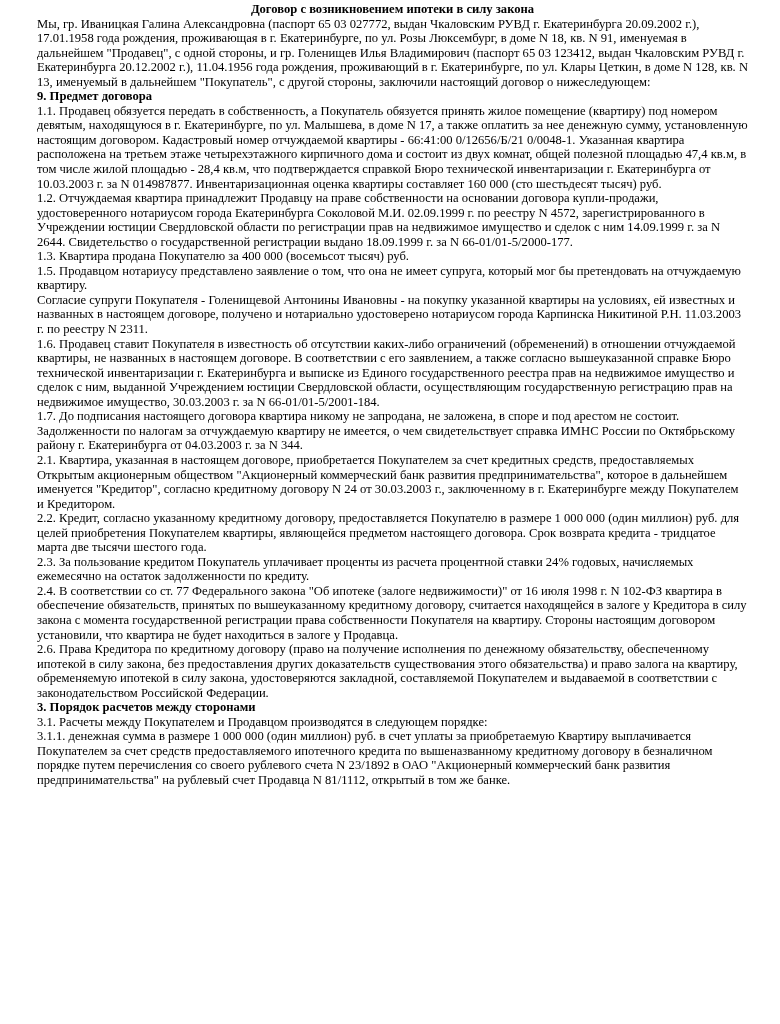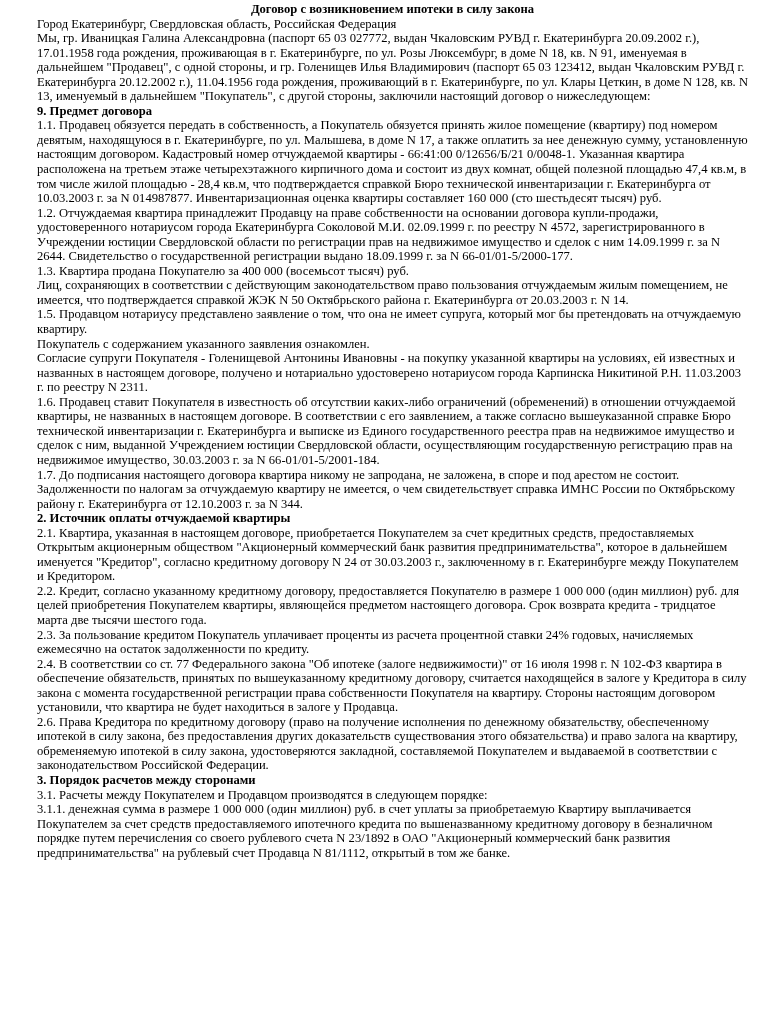--- a/index.html
+++ b/index.html
@@ -33,35 +33,31 @@
   }
   .section-heading {
     font-weight: bold;
   }
 </style>
 </head>
 <body>
 
 <div class="page">
   <p class="doc-title">Договор с возникновением ипотеки в силу закона</p>
-  <p>Город Екатеринбург, Свердловская область, Российская Федерация</p>
   <p>Мы, гр. Иваницкая Галина Александровна (паспорт 65 03 027772, выдан Чкаловским РУВД г. Екатеринбурга 20.09.2002 г.), 17.01.1958 года рождения, проживающая в г. Екатеринбурге, по ул. Розы Люксембург, в доме N 18, кв. N 91, именуемая в дальнейшем "Продавец", с одной стороны, и гр. Голенищев Илья Владимирович (паспорт 65 03 123412, выдан Чкаловским РУВД г. Екатеринбурга 20.12.2002 г.), 11.04.1956 года рождения, проживающий в г. Екатеринбурге, по ул. Клары Цеткин, в доме N 128, кв. N 13, именуемый в дальнейшем "Покупатель", с другой стороны, заключили настоящий договор о нижеследующем:</p>
 
   <p class="section-heading">9. Предмет договора</p>
   <p>1.1. Продавец обязуется передать в собственность, а Покупатель обязуется принять жилое помещение (квартиру) под номером девятым, находящуюся в г. Екатеринбурге, по ул. Малышева, в доме N 17, а также оплатить за нее денежную сумму, установленную настоящим договором. Кадастровый номер отчуждаемой квартиры - 66:41:00 0/12656/Б/21 0/0048-1. Указанная квартира расположена на третьем этаже четырехэтажного кирпичного дома и состоит из двух комнат, общей полезной площадью 47,4 кв.м, в том числе жилой площадью - 28,4 кв.м, что подтверждается справкой Бюро технической инвентаризации г. Екатеринбурга от 10.03.2003 г. за N 014987877. Инвентаризационная оценка квартиры составляет 160 000 (сто шестьдесят тысяч) руб.</p>
   <p>1.2. Отчуждаемая квартира принадлежит Продавцу на праве собственности на основании договора купли-продажи, удостоверенного нотариусом города Екатеринбурга Соколовой М.И. 02.09.1999 г. по реестру N 4572, зарегистрированного в Учреждении юстиции Свердловской области по регистрации прав на недвижимое имущество и сделок с ним 14.09.1999 г. за N 2644. Свидетельство о государственной регистрации выдано 18.09.1999 г. за N 66-01/01-5/2000-177.</p>
   <p>1.3. Квартира продана Покупателю за 400 000 (восемьсот тысяч) руб.</p>
-  <p>Лиц, сохраняющих в соответствии с действующим законодательством право пользования отчуждаемым жилым помещением, не имеется, что подтверждается справкой ЖЭК N 50 Октябрьского района г. Екатеринбурга от 20.03.2003 г. N 14.</p>
   <p>1.5. Продавцом нотариусу представлено заявление о том, что она не имеет супруга, который мог бы претендовать на отчуждаемую квартиру.</p>
-  <p>Покупатель с содержанием указанного заявления ознакомлен.</p>
   <p>Согласие супруги Покупателя - Голенищевой Антонины Ивановны - на покупку указанной квартиры на условиях, ей известных и названных в настоящем договоре, получено и нотариально удостоверено нотариусом города Карпинска Никитиной Р.Н. 11.03.2003 г. по реестру N 2311.</p>
   <p>1.6. Продавец ставит Покупателя в известность об отсутствии каких-либо ограничений (обременений) в отношении отчуждаемой квартиры, не названных в настоящем договоре. В соответствии с его заявлением, а также согласно вышеуказанной справке Бюро технической инвентаризации г. Екатеринбурга и выписке из Единого государственного реестра прав на недвижимое имущество и сделок с ним, выданной Учреждением юстиции Свердловской области, осуществляющим государственную регистрацию прав на недвижимое имущество, 30.03.2003 г. за N 66-01/01-5/2001-184.</p>
-  <p>1.7. До подписания настоящего договора квартира никому не запродана, не заложена, в споре и под арестом не состоит. Задолженности по налогам за отчуждаемую квартиру не имеется, о чем свидетельствует справка ИМНС России по Октябрьскому району г. Екатеринбурга от 12.10.2003 г. за N 344.</p>
+  <p>1.7. До подписания настоящего договора квартира никому не запродана, не заложена, в споре и под арестом не состоит. Задолженности по налогам за отчуждаемую квартиру не имеется, о чем свидетельствует справка ИМНС России по Октябрьскому району г. Екатеринбурга от 04.03.2003 г. за N 344.</p>
 
-  <p class="section-heading">2. Источник оплаты отчуждаемой квартиры</p>
   <p>2.1. Квартира, указанная в настоящем договоре, приобретается Покупателем за счет кредитных средств, предоставляемых Открытым акционерным обществом "Акционерный коммерческий банк развития предпринимательства", которое в дальнейшем именуется "Кредитор", согласно кредитному договору N 24 от 30.03.2003 г., заключенному в г. Екатеринбурге между Покупателем и Кредитором.</p>
   <p>2.2. Кредит, согласно указанному кредитному договору, предоставляется Покупателю в размере 1 000 000 (один миллион) руб. для целей приобретения Покупателем квартиры, являющейся предметом настоящего договора. Срок возврата кредита - тридцатое марта две тысячи шестого года.</p>
   <p>2.3. За пользование кредитом Покупатель уплачивает проценты из расчета процентной ставки 24% годовых, начисляемых ежемесячно на остаток задолженности по кредиту.</p>
   <p>2.4. В соответствии со ст. 77 Федерального закона "Об ипотеке (залоге недвижимости)" от 16 июля 1998 г. N 102-ФЗ квартира в обеспечение обязательств, принятых по вышеуказанному кредитному договору, считается находящейся в залоге у Кредитора в силу закона с момента государственной регистрации права собственности Покупателя на квартиру. Стороны настоящим договором установили, что квартира не будет находиться в залоге у Продавца.</p>
   <p>2.6. Права Кредитора по кредитному договору (право на получение исполнения по денежному обязательству, обеспеченному ипотекой в силу закона, без предоставления других доказательств существования этого обязательства) и право залога на квартиру, обременяемую ипотекой в силу закона, удостоверяются закладной, составляемой Покупателем и выдаваемой в соответствии с законодательством Российской Федерации.</p>
 
   <p class="section-heading">3. Порядок расчетов между сторонами</p>
   <p>3.1. Расчеты между Покупателем и Продавцом производятся в следующем порядке:</p>
   <p>3.1.1. денежная сумма в размере 1 000 000 (один миллион) руб. в счет уплаты за приобретаемую Квартиру выплачивается Покупателем за счет средств предоставляемого ипотечного кредита по вышеназванному кредитному договору в безналичном порядке путем перечисления со своего рублевого счета N 23/1892 в ОАО "Акционерный коммерческий банк развития предпринимательства" на рублевый счет Продавца N 81/1112, открытый в том же банке.</p>
 </div>

